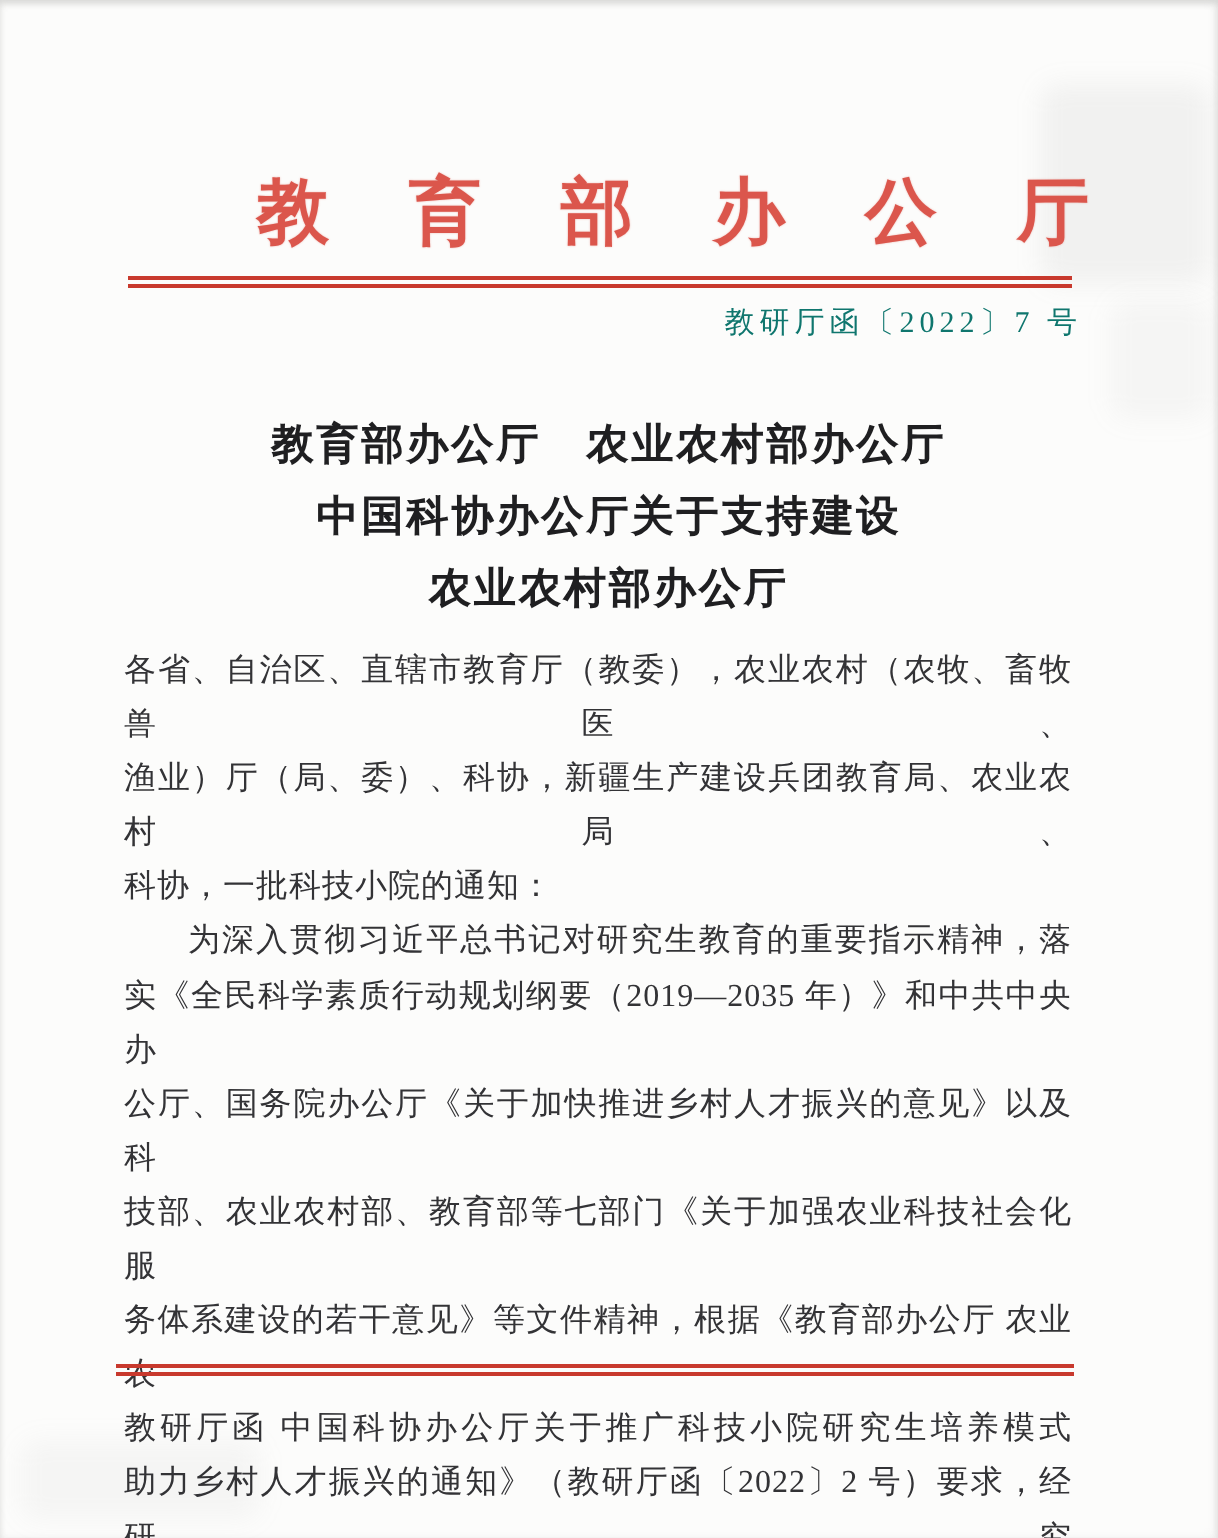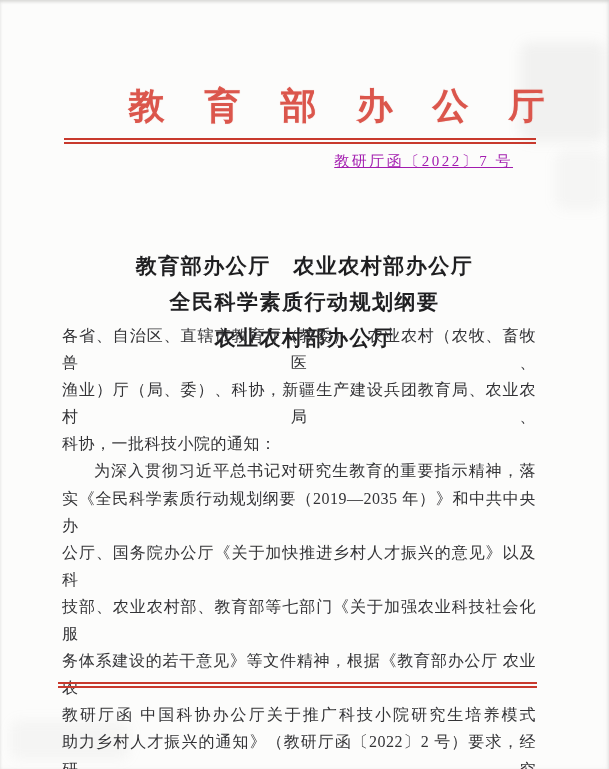--- a/index.html
+++ b/index.html
@@ -49,39 +49,37 @@
     height: 2px;
     border-top: 2px solid #c8392d;
     border-bottom: 2px solid #c8392d;
   }
   .rule-top    { top: 138px; left: 64px; width: 472px; }
   .rule-bottom { top: 682px; left: 58px; width: 479px; }
 
   .doc-number {
     position: absolute;
     top: 152px;
-    right: 96px;
+    right: 68px;
     font-size: 15px;
     letter-spacing: 2.5px;
-    color: #a21caf;
+    color: #0f766e;
     white-space: nowrap;
-    text-decoration: underline;
   }
   .title {
     position: absolute;
     top: 204px;
     left: 0;
     width: 100%;
     text-align: center;
     font-size: 21px;
     font-weight: bold;
     line-height: 36px;
     letter-spacing: 1.5px;
     color: #1f1f21;
-    margin-top: 44px;
   }
   .body-block {
     position: absolute;
     top: 322px;
     left: 62px;
     width: 474px;
     font-size: 16px;
     line-height: 27.1px;
     color: #333336;
   }
@@ -109,21 +107,21 @@
   <div class="smudge s3"></div>
 
   <div class="letterhead">教育部办公厅</div>
 
   <div class="red-rule rule-top"></div>
 
   <div class="doc-number">教研厅函〔2022〕7 号</div>
 
   <div class="title">
     <div>教育部办公厅　农业农村部办公厅</div>
-    <div>全民科学素质行动规划纲要</div>
+    <div>中国科协办公厅关于支持建设</div>
     <div>农业农村部办公厅</div>
   </div>
 
   <div class="body-block">
     <div class="body-line">各省、自治区、直辖市教育厅（教委），农业农村（农牧、畜牧兽医、</div>
     <div class="body-line">渔业）厅（局、委）、科协，新疆生产建设兵团教育局、农业农村局、</div>
     <div class="body-line short">科协，一批科技小院的通知：</div>
     <div class="body-line indent">为深入贯彻习近平总书记对研究生教育的重要指示精神，落</div>
     <div class="body-line">实《全民科学素质行动规划纲要（2019—2035 年）》和中共中央办</div>
     <div class="body-line">公厅、国务院办公厅《关于加快推进乡村人才振兴的意见》以及科</div>

